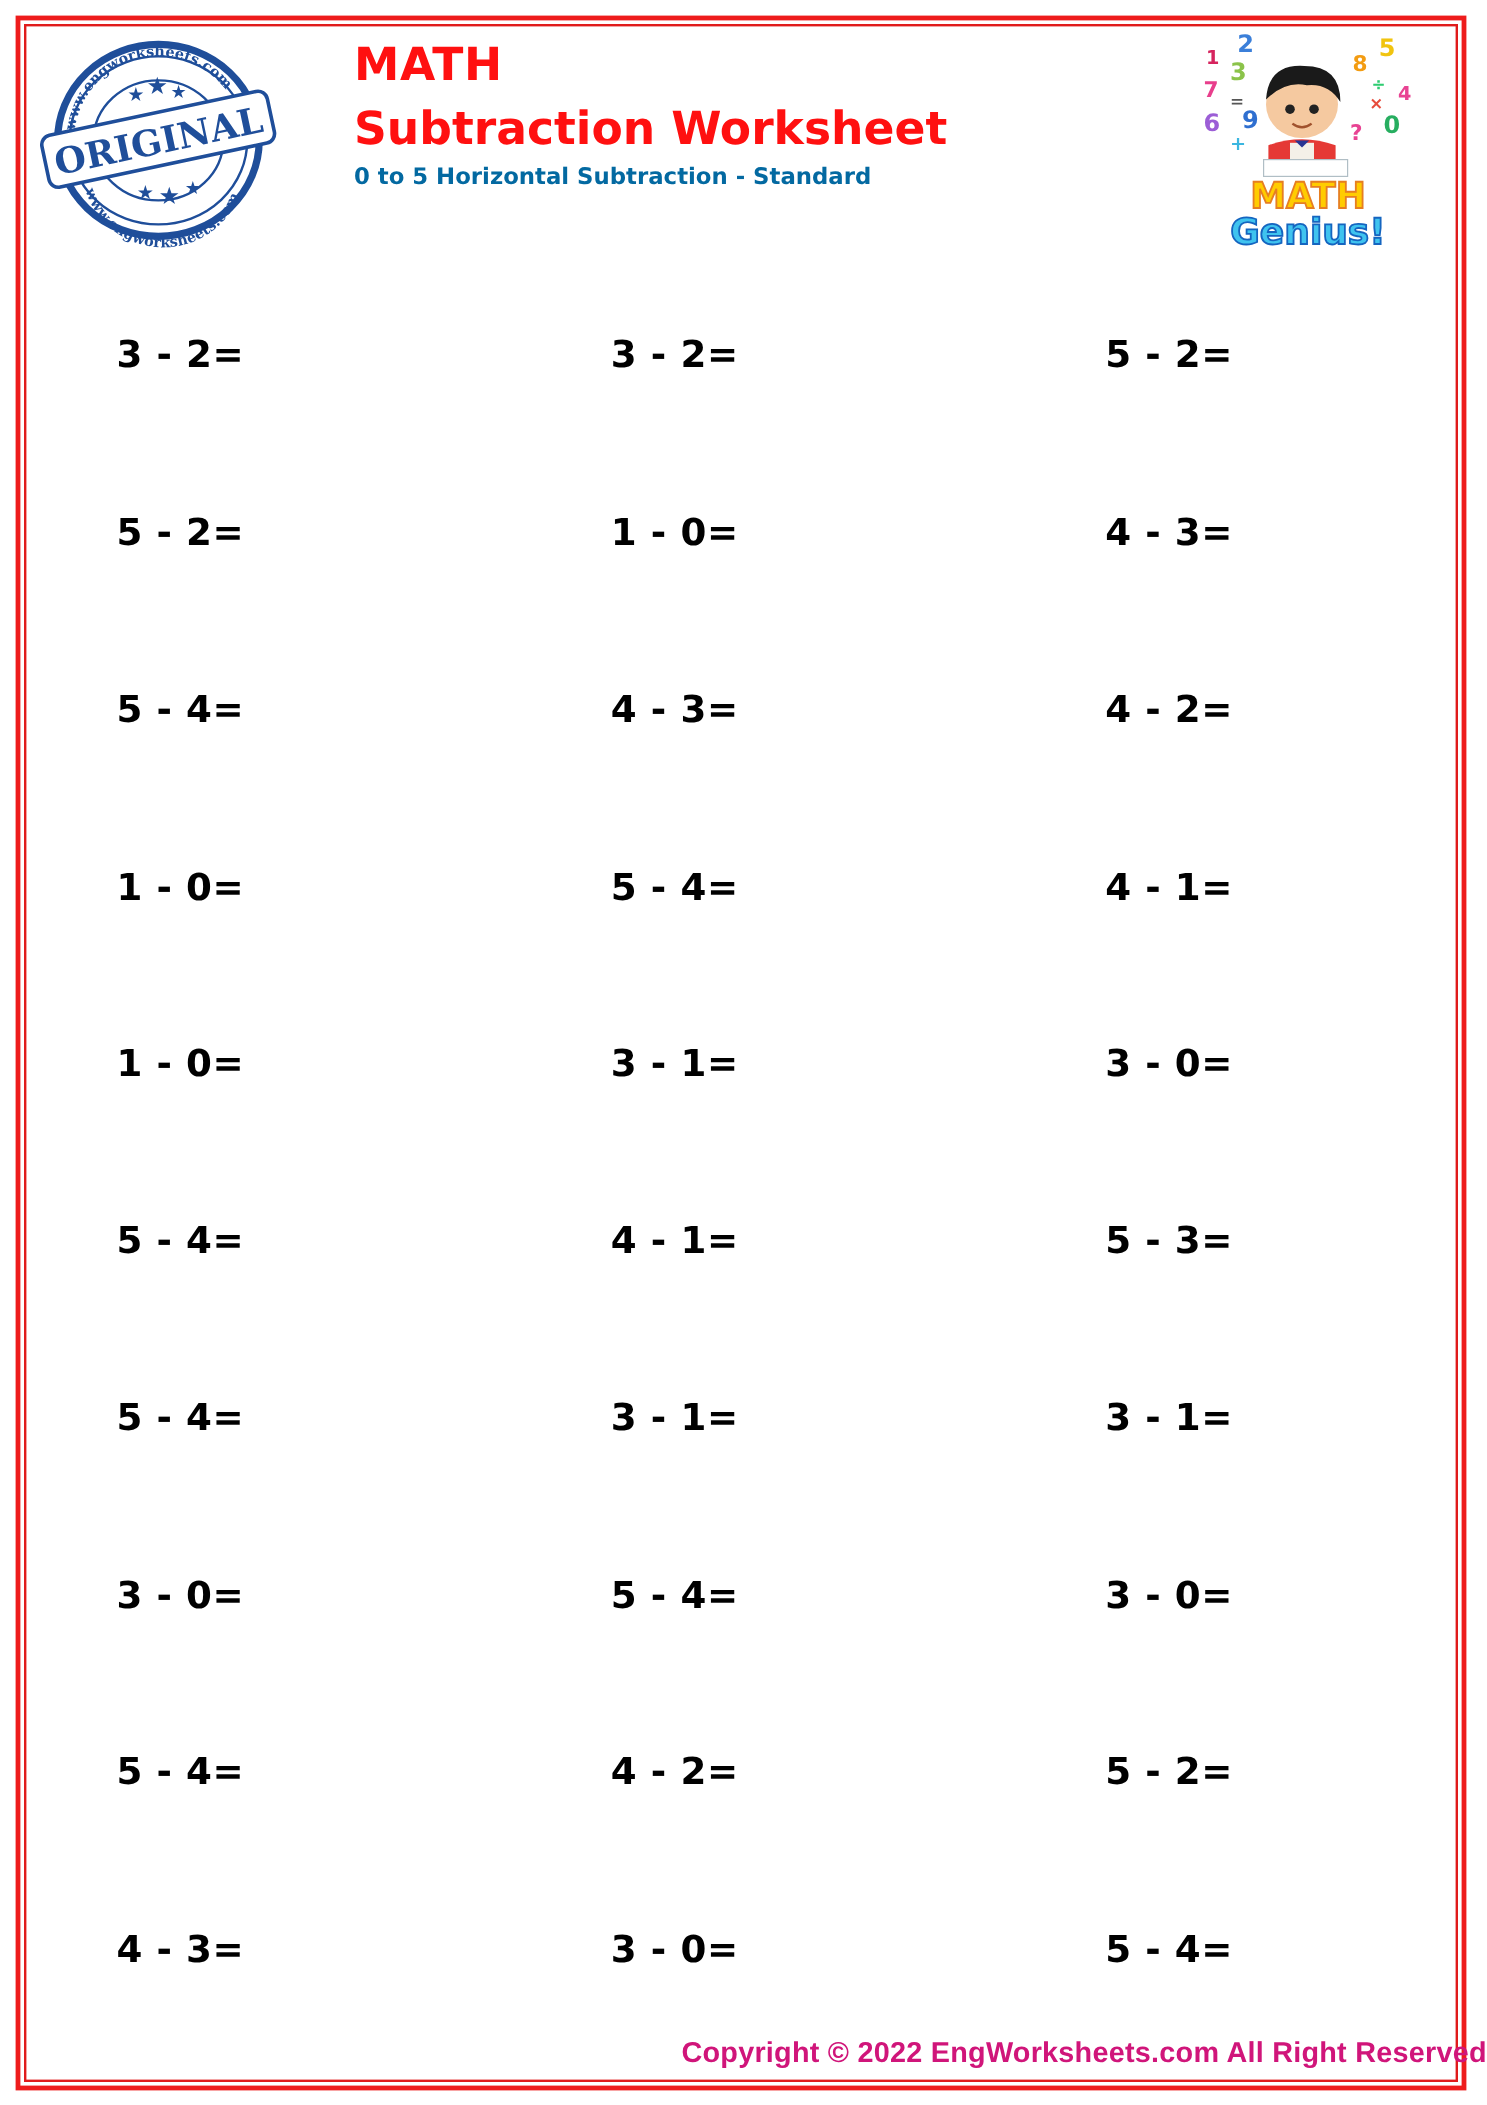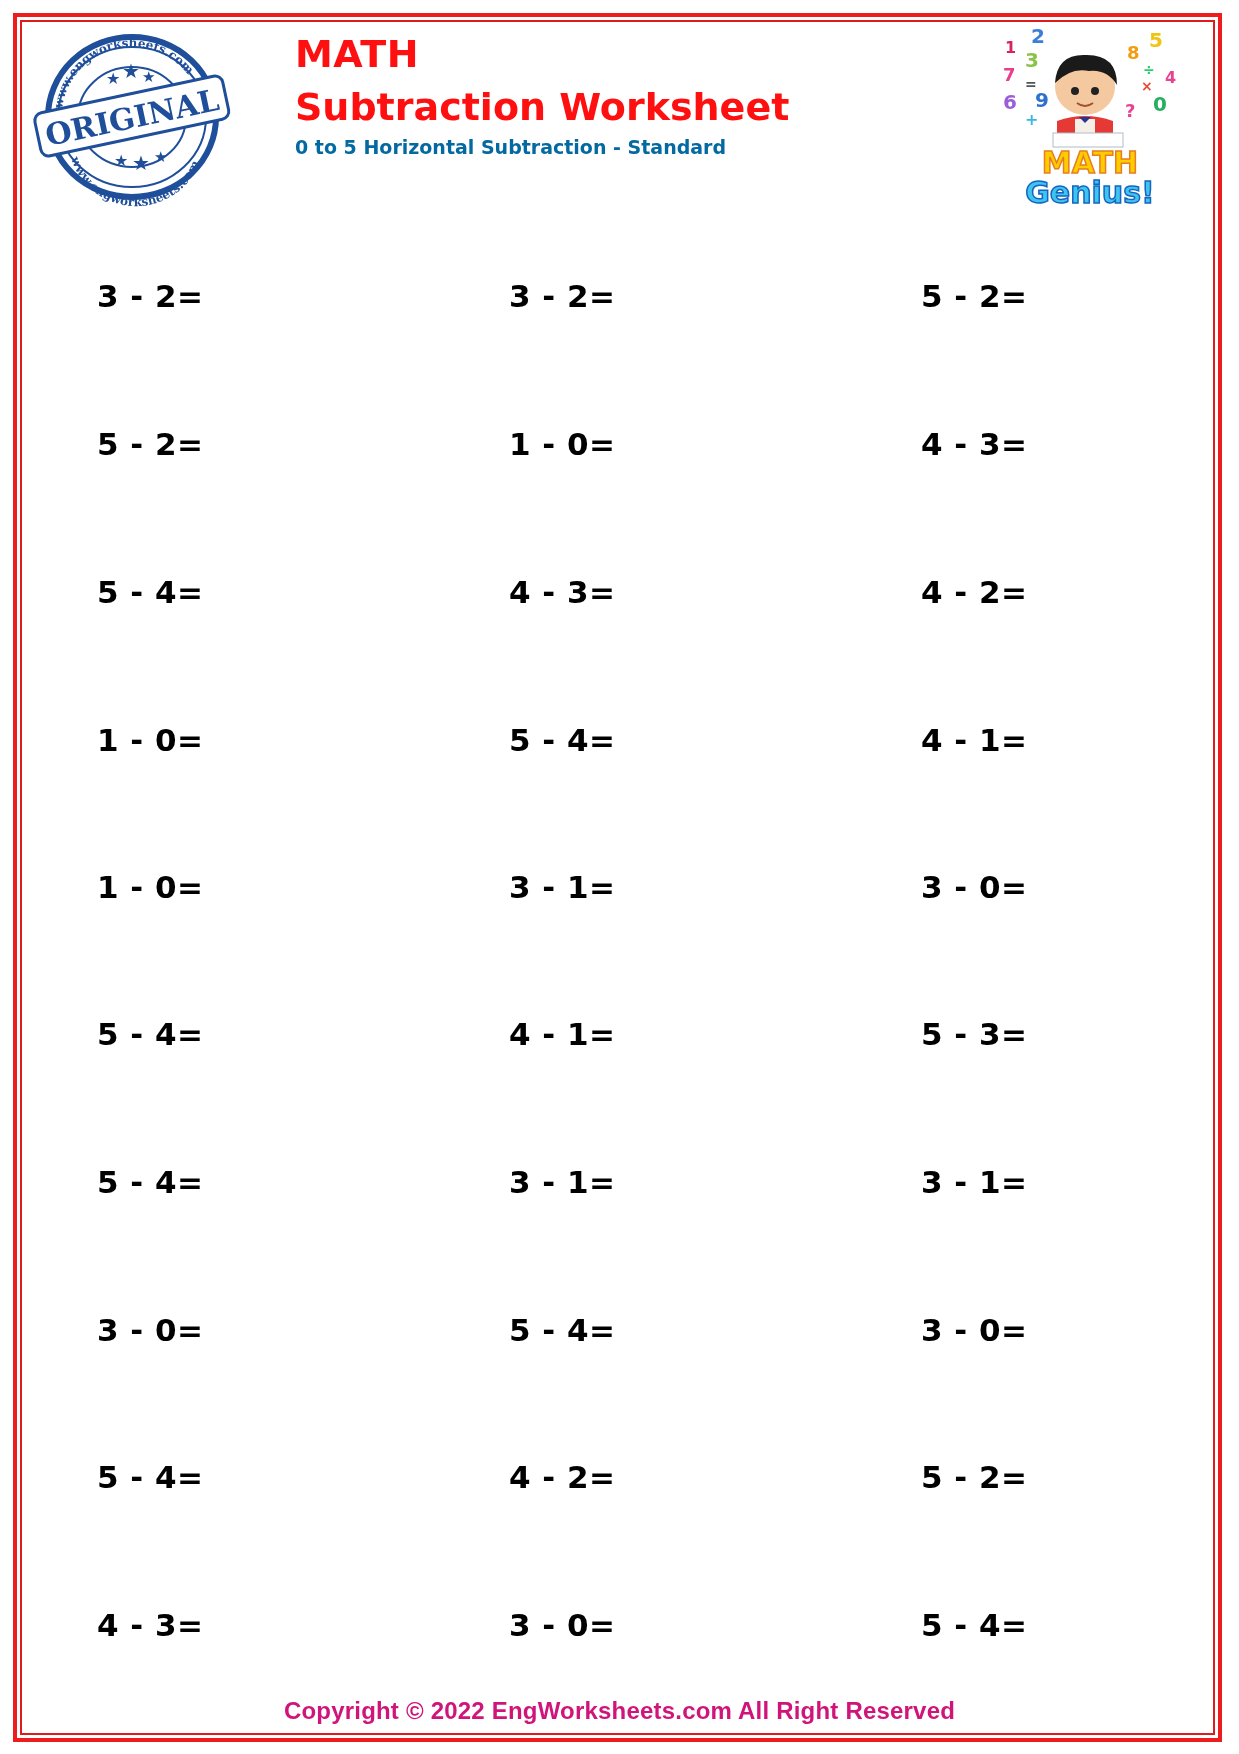--- a/index.html
+++ b/index.html
@@ -36,21 +36,21 @@
     }
     .problems {
       position: absolute; left: 0; top: 0; width: 100%; height: 100%; margin-left: 31px;
     }
     .problem {
       position: absolute; font-weight: bold; font-size: 31px; color: #000;
       font-family: "DejaVu Sans", sans-serif; letter-spacing: 0.5px;
       white-space: pre;
     }
     .footer {
-      position: absolute; left: 0; width: 1239px; top: 1697px; text-align: center;
+      position: absolute; left: 0; width: 1239px; top: 1697px; text-align: right;
       color: #d0157a; font-weight: bold; font-size: 24px;
       font-family: "Liberation Sans", sans-serif; letter-spacing: 0.2px;
     }
   </style>
 </head>
 <body>
 
 <div class="frame-outer"></div>
 <div class="frame-inner"></div>
 

